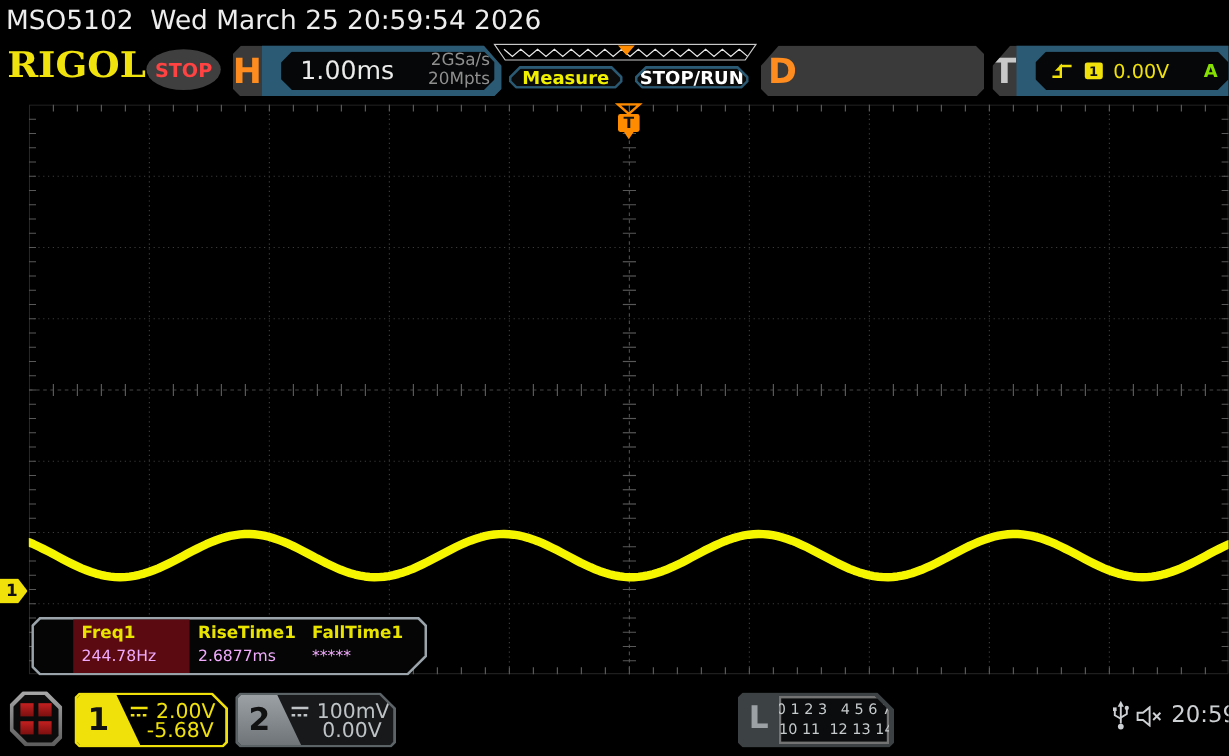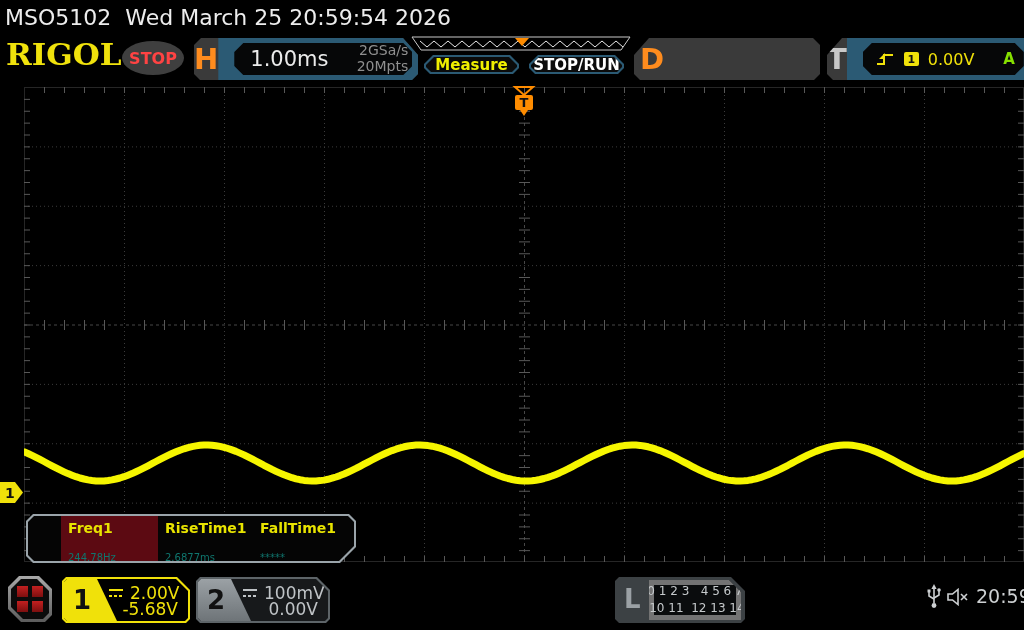--- a/index.html
+++ b/index.html
@@ -53,21 +53,21 @@
       color:#111;font-weight:bold;font-size:14px;display:flex;align-items:center;padding-left:5px;box-sizing:border-box;}
 
   
   .mbox-wrap{position:absolute;left:26px;top:514px;width:330px;height:49px;background:#9aa4aa;
       clip-path:polygon(7px 0,calc(100% - 7px) 0,100% 7px,100% calc(100% - 16px),calc(100% - 16px) 100%,7px 100%,0 calc(100% - 7px),0 7px);}
   .mbox{position:absolute;inset:2px;background:#050505;
       clip-path:polygon(6px 0,calc(100% - 6px) 0,100% 6px,100% calc(100% - 15px),calc(100% - 15px) 100%,6px 100%,0 calc(100% - 6px),0 6px);}
   .mcell{position:absolute;top:0;bottom:0;}
   .mcell.hl{left:33px;width:97px;background:#5c0a12;}
   .mlabel{position:absolute;top:4px;font-size:14px;font-weight:bold;color:#e8e400;}
-  .mvalue{position:absolute;top:24px;font-size:10px;color:#0f766e;margin-top:12px;}
+  .mvalue{position:absolute;top:24px;font-size:13px;color:#f0abfc;}
   .mc1{left:40px;} .mc2{left:137px;text-align:center;} .mc3{left:232px;}
 
   
   .menu-btn{position:absolute;left:8px;top:576px;width:44px;height:46px;
       background:linear-gradient(#a8a8a8,#5c5c5c);
       clip-path:polygon(11px 0,calc(100% - 13px) 0,100% 13px,100% calc(100% - 7px),calc(100% - 7px) 100%,13px 100%,0 calc(100% - 13px),0 11px);}
   .menu-in{position:absolute;inset:3px;background:#0b0b0b;display:flex;align-items:center;justify-content:center;
       clip-path:polygon(10px 0,calc(100% - 12px) 0,100% 12px,100% calc(100% - 6px),calc(100% - 6px) 100%,12px 100%,0 calc(100% - 12px),0 10px);}
   .menu-grid{display:grid;grid-template-columns:11px 11px;grid-template-rows:11px 11px;gap:4px;}
   .menu-grid span{background:linear-gradient(#c32020,#7c0f0f);}
@@ -82,21 +82,21 @@
   .ch1 .ch-tab{background:#f0e10a;} .ch2 .ch-tab{background:linear-gradient(#9ba1a5,#6e7478);}
   .ch-num{position:absolute;left:9px;top:6px;font-size:26px;font-weight:bold;color:#111;}
   .ch-row1{position:absolute;left:44px;top:4px;display:flex;align-items:center;gap:6px;font-size:17px;}
   .ch-row2{position:absolute;right:10px;bottom:2px;font-size:17px;}
   .ch1 .ch-row1,.ch1 .ch-row2{color:#f0e10a;}
   .ch2 .ch-row1,.ch2 .ch-row2{color:#bfc3c6;}
 
   .lwrap{position:absolute;left:615px;top:577px;width:130px;height:46px;background:#3c4144;
       clip-path:polygon(4px 0,calc(100% - 14px) 0,100% 14px,100% calc(100% - 4px),calc(100% - 4px) 100%,4px 100%,0 calc(100% - 4px),0 4px);}
   .l-label{position:absolute;left:9px;top:7px;font-size:26px;font-weight:bold;color:#9ba1a5;}
-  .l-in{position:absolute;left:34px;top:3px;right:4px;bottom:3px;background:#0a0c0d;border:5px solid #737373;
+  .l-in{position:absolute;left:34px;top:3px;right:4px;bottom:3px;background:#0a0c0d;border:2px solid #737373;
       display:flex;flex-direction:column;align-items:center;justify-content:center;
       clip-path:polygon(0 0,calc(100% - 12px) 0,100% 12px,100% 100%,0 100%);}
   .l-row{font-size:12px;line-height:1.45;color:#c6cacc;white-space:pre;}
 
   .usb-icon{position:absolute;left:926px;top:584px;}
   .mute-icon{position:absolute;left:946px;top:588px;}
   .clock{position:absolute;left:976px;top:585px;font-size:19px;color:#cdd0d2;}
 </style>
 </head>
 <body>

